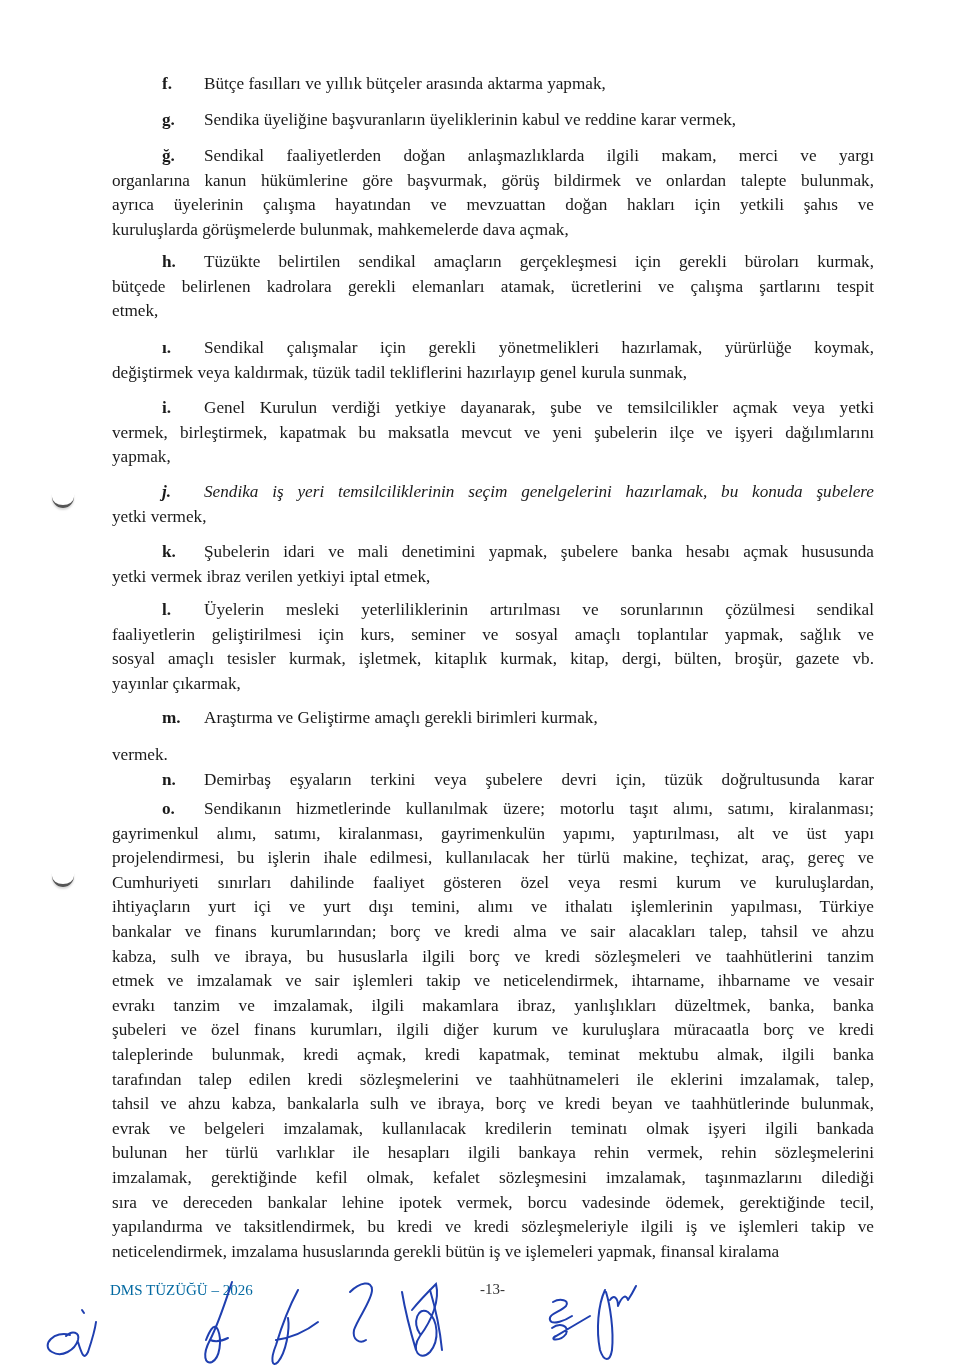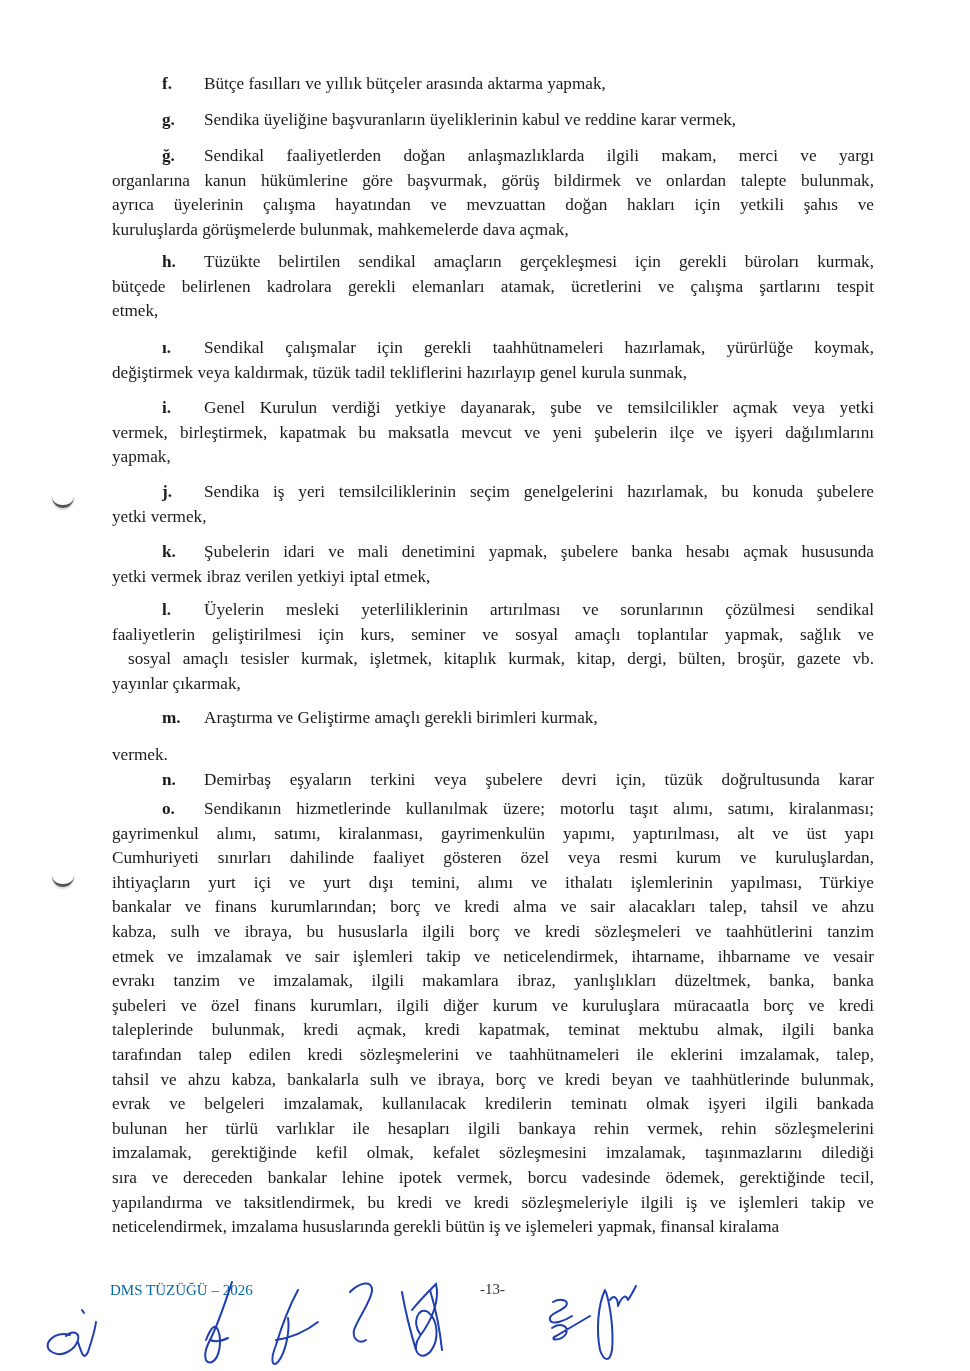--- a/index.html
+++ b/index.html
@@ -38,52 +38,53 @@
         <span class="line" style="white-space: normal; height: 24.6px; overflow: hidden;"><span>organlarına kanun hükümlerine göre başvurmak, görüş bildirmek ve onlardan talepte bulunmak,</span></span>
         <span class="line" style="white-space: normal; height: 24.6px; overflow: hidden;"><span>ayrıca üyelerinin çalışma hayatından ve mevzuattan doğan hakları için yetkili şahıs ve</span></span>
         <span class="line last" style="white-space: normal; height: 24.6px; overflow: hidden;"><span>kuruluşlarda görüşmelerde bulunmak, mahkemelerde dava açmak,</span></span>
       </div>
       <div class="para" style="top: 250px;">
         <span class="line" style="padding-left: 50px; white-space: normal; height: 24.6px; overflow: hidden;"><span class="lbl">h.</span><span>Tüzükte belirtilen sendikal amaçların gerçekleşmesi için gerekli büroları kurmak,</span></span>
         <span class="line" style="white-space: normal; height: 24.6px; overflow: hidden;"><span>bütçede belirlenen kadrolara gerekli elemanları atamak, ücretlerini ve çalışma şartlarını tespit</span></span>
         <span class="line last" style="white-space: normal; height: 24.6px; overflow: hidden;"><span>etmek,</span></span>
       </div>
       <div class="para" style="top: 336px;">
-        <span class="line" style="padding-left: 50px; white-space: normal; height: 24.6px; overflow: hidden;"><span class="lbl">ı.</span><span>Sendikal çalışmalar için gerekli taahhütnameleri hazırlamak, yürürlüğe koymak,</span></span>
+        <span class="line" style="padding-left: 50px; white-space: normal; height: 24.6px; overflow: hidden;"><span class="lbl">ı.</span><span>Sendikal çalışmalar için gerekli yönetmelikleri hazırlamak, yürürlüğe koymak,</span></span>
         <span class="line last" style="white-space: normal; height: 24.6px; overflow: hidden;"><span>değiştirmek veya kaldırmak, tüzük tadil tekliflerini hazırlayıp genel kurula sunmak,</span></span>
       </div>
       <div class="para" style="top: 396px;">
         <span class="line" style="padding-left: 50px; white-space: normal; height: 24.6px; overflow: hidden;"><span class="lbl">i.</span><span>Genel Kurulun verdiği yetkiye dayanarak, şube ve temsilcilikler açmak veya yetki</span></span>
         <span class="line" style="white-space: normal; height: 24.6px; overflow: hidden;"><span>vermek, birleştirmek, kapatmak bu maksatla mevcut ve yeni şubelerin ilçe ve işyeri dağılımlarını</span></span>
         <span class="line last" style="white-space: normal; height: 24.6px; overflow: hidden;"><span>yapmak,</span></span>
       </div>
       <div class="para" style="top: 480px;">
-        <span class="line" style="padding-left: 50px; white-space: normal; height: 24.6px; overflow: hidden;"><span class="lbl">j.</span><span>Sendika iş yeri temsilciliklerinin seçim genelgelerini hazırlamak, bu konuda şubelere</span></span>
+        <span class="line" style="padding-left: 50px; white-space: normal; height: 24.6px; overflow: hidden; font-style: italic;"><span class="lbl">j.</span><span>Sendika iş yeri temsilciliklerinin seçim genelgelerini hazırlamak, bu konuda şubelere</span></span>
         <span class="line last" style="white-space: normal; height: 24.6px; overflow: hidden;"><span>yetki vermek,</span></span>
       </div>
       <div class="para" style="top: 540px;">
         <span class="line" style="padding-left: 50px; white-space: normal; height: 24.6px; overflow: hidden;"><span class="lbl">k.</span><span>Şubelerin idari ve mali denetimini yapmak, şubelere banka hesabı açmak hususunda</span></span>
         <span class="line last" style="white-space: normal; height: 24.6px; overflow: hidden;"><span>yetki vermek ibraz verilen yetkiyi iptal etmek,</span></span>
       </div>
       <div class="para" style="top: 598px;">
         <span class="line" style="padding-left: 50px; white-space: normal; height: 24.6px; overflow: hidden;"><span class="lbl">l.</span><span>Üyelerin mesleki yeterliliklerinin artırılması ve sorunlarının çözülmesi sendikal</span></span>
         <span class="line" style="white-space: normal; height: 24.6px; overflow: hidden;"><span>faaliyetlerin geliştirilmesi için kurs, seminer ve sosyal amaçlı toplantılar yapmak, sağlık ve</span></span>
-        <span class="line" style="white-space: normal; height: 24.6px; overflow: hidden; margin-left: 16px;"><span>sosyal amaçlı tesisler kurmak, işletmek, kitaplık kurmak, kitap, dergi, bülten, broşür, gazete vb.</span></span>
+        <span class="line" style="white-space: normal; height: 24.6px; overflow: hidden;"><span>sosyal amaçlı tesisler kurmak, işletmek, kitaplık kurmak, kitap, dergi, bülten, broşür, gazete vb.</span></span>
         <span class="line last" style="white-space: normal; height: 24.6px; overflow: hidden;"><span>yayınlar çıkarmak,</span></span>
       </div>
       <div class="para" style="top: 706px;">
         <span class="line last" style="padding-left: 50px; white-space: normal; height: 24.6px; overflow: hidden;"><span class="lbl">m.</span><span>Araştırma ve Geliştirme amaçlı gerekli birimleri kurmak,</span></span>
       </div>
       <div class="para" style="top: 743px;">
         <span class="line last" style="white-space: normal; height: 24.6px; overflow: hidden;"><span>vermek.</span></span>
         <span class="line" style="padding-left: 50px; white-space: normal; height: 24.6px; overflow: hidden;"><span class="lbl">n.</span><span>Demirbaş eşyaların terkini veya şubelere devri için, tüzük doğrultusunda karar</span></span>
       </div>
       <div class="para" style="top: 797px;">
         <span class="line" style="padding-left: 50px; white-space: normal; height: 24.6px; overflow: hidden;"><span class="lbl">o.</span><span>Sendikanın hizmetlerinde kullanılmak üzere; motorlu taşıt alımı, satımı, kiralanması;</span></span>
         <span class="line" style="white-space: normal; height: 24.6px; overflow: hidden;"><span>gayrimenkul alımı, satımı, kiralanması, gayrimenkulün yapımı, yaptırılması, alt ve üst yapı</span></span>
+        <span class="line" style="white-space: normal; height: 24.6px; overflow: hidden;"><span>projelendirmesi, bu işlerin ihale edilmesi, kullanılacak her türlü makine, teçhizat, araç, gereç ve</span></span>
         <span class="line" style="white-space: normal; height: 24.6px; overflow: hidden;"><span>Cumhuriyeti sınırları dahilinde faaliyet gösteren özel veya resmi kurum ve kuruluşlardan,</span></span>
         <span class="line" style="white-space: normal; height: 24.6px; overflow: hidden;"><span>ihtiyaçların yurt içi ve yurt dışı temini, alımı ve ithalatı işlemlerinin yapılması, Türkiye</span></span>
         <span class="line" style="white-space: normal; height: 24.6px; overflow: hidden;"><span>bankalar ve finans kurumlarından;   borç ve kredi alma ve sair alacakları talep, tahsil ve ahzu</span></span>
         <span class="line" style="white-space: normal; height: 24.6px; overflow: hidden;"><span>kabza, sulh ve ibraya, bu hususlarla ilgili borç ve kredi sözleşmeleri ve taahhütlerini tanzim</span></span>
         <span class="line" style="white-space: normal; height: 24.6px; overflow: hidden;"><span>etmek ve imzalamak ve sair işlemleri takip ve neticelendirmek, ihtarname, ihbarname ve vesair</span></span>
         <span class="line" style="white-space: normal; height: 24.6px; overflow: hidden;"><span>evrakı tanzim ve imzalamak, ilgili makamlara ibraz, yanlışlıkları düzeltmek, banka, banka</span></span>
         <span class="line" style="white-space: normal; height: 24.6px; overflow: hidden;"><span>şubeleri ve özel finans kurumları, ilgili diğer kurum ve kuruluşlara müracaatla borç ve kredi</span></span>
         <span class="line" style="white-space: normal; height: 24.6px; overflow: hidden;"><span>taleplerinde bulunmak, kredi açmak, kredi kapatmak, teminat mektubu almak, ilgili banka</span></span>
         <span class="line" style="white-space: normal; height: 24.6px; overflow: hidden;"><span>tarafından talep edilen kredi sözleşmelerini ve taahhütnameleri ile eklerini imzalamak, talep,</span></span>
         <span class="line" style="white-space: normal; height: 24.6px; overflow: hidden;"><span>tahsil ve ahzu kabza, bankalarla sulh ve ibraya, borç ve kredi beyan ve taahhütlerinde bulunmak,</span></span>

